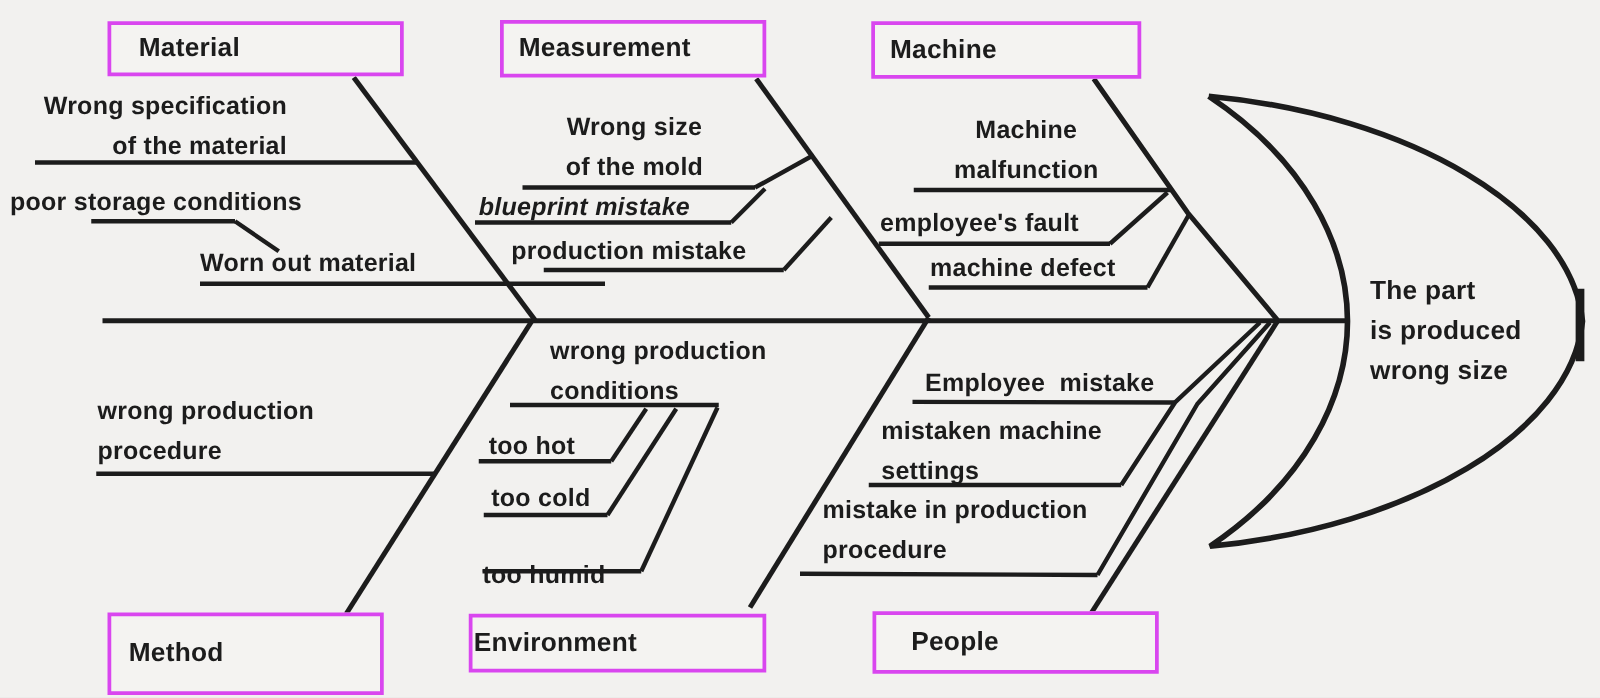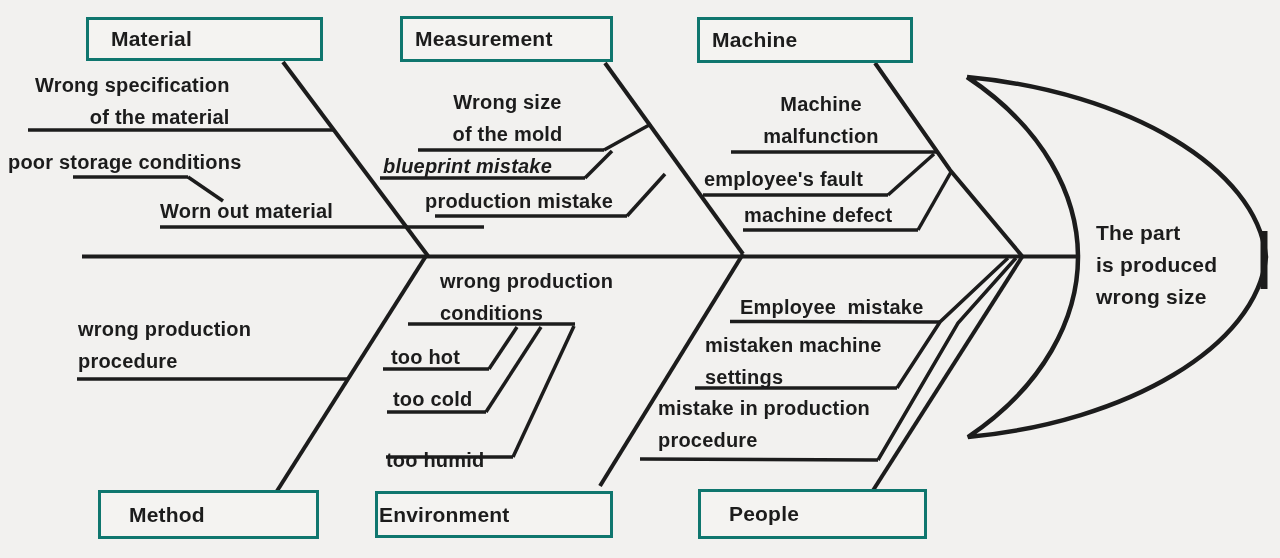--- a/index.html
+++ b/index.html
@@ -7,21 +7,21 @@
     position:relative;width:1280px;height:558px;background:#f2f1ef;
     font-family:"Liberation Sans",sans-serif;overflow:hidden;
   }
   svg.lines{position:absolute;left:0;top:0;width:1280px;height:558px;}
   .lbl{
     position:absolute;font-weight:bold;font-size:20px;line-height:32px;
     color:#1c1c1c;white-space:pre-wrap;letter-spacing:0.2px;
   }
   .center{text-align:center;}
   .box{
-    position:absolute;border:3px solid #0f766e;background:#f4f3f1;
+    position:absolute;border:3px solid #d946ef;background:#f4f3f1;
     font-weight:bold;font-size:21px;color:#1c1c1c;display:flex;align-items:center;
     padding-left:22px;box-sizing:border-box;letter-spacing:0.2px;
   }
   .effect{
     position:absolute;font-weight:bold;font-size:21px;line-height:32px;
     color:#1c1c1c;white-space:pre-wrap;letter-spacing:0.2px;
   }
 </style>
 </head>
 <body>
@@ -81,39 +81,39 @@
 
   <div class="box" style="left:86px;top:17px;width:237px;height:44px;">
     <span>Material</span>
   </div>
   <div class="box" style="left:400px;top:16px;width:213px;height:46px;padding-left:12px;">
     <span>Measurement</span>
   </div>
   <div class="box" style="left:697px;top:17px;width:216px;height:46px;padding-left:12px;">
     <span>Machine</span>
   </div>
-  <div class="box" style="left:98px;top:490px;width:221px;height:49px;padding-left:28px;">
+  <div class="box" style="left:86px;top:490px;width:221px;height:66px;padding-left:14px;">
     <span>Method</span>
   </div>
   <div class="box" style="left:375px;top:491px;width:238px;height:47px;padding-left:1px;">
     <span>Environment</span>
   </div>
   <div class="box" style="left:698px;top:489px;width:229px;height:50px;padding-left:28px;">
     <span>People</span>
   </div>
 
   <div class="lbl" style="left:35px;top:69px;text-align:right;">Wrong specification
 of the material</div>
   <div class="lbl" style="left:8px;top:146px;">poor storage conditions</div>
   <div class="lbl" style="left:160px;top:195px;">Worn out material</div>
 
   <div class="lbl center" style="left:420px;top:86px;width:175px;">Wrong size
 of the mold</div>
   <div class="lbl" style="left:383px;top:150px;font-style:italic;">blueprint mistake</div>
-  <div class="lbl" style="left:409px;top:185px;margin-left:16px;">production mistake</div>
+  <div class="lbl" style="left:409px;top:185px;">production mistake</div>
 
   <div class="lbl center" style="left:730px;top:88px;width:182px;">Machine
 malfunction</div>
   <div class="lbl" style="left:704px;top:163px;">employee's fault</div>
   <div class="lbl" style="left:744px;top:199px;">machine defect</div>
 
   <div class="lbl" style="left:78px;top:313px;">wrong production
 procedure</div>
 
   <div class="lbl" style="left:440px;top:265px;">wrong production

